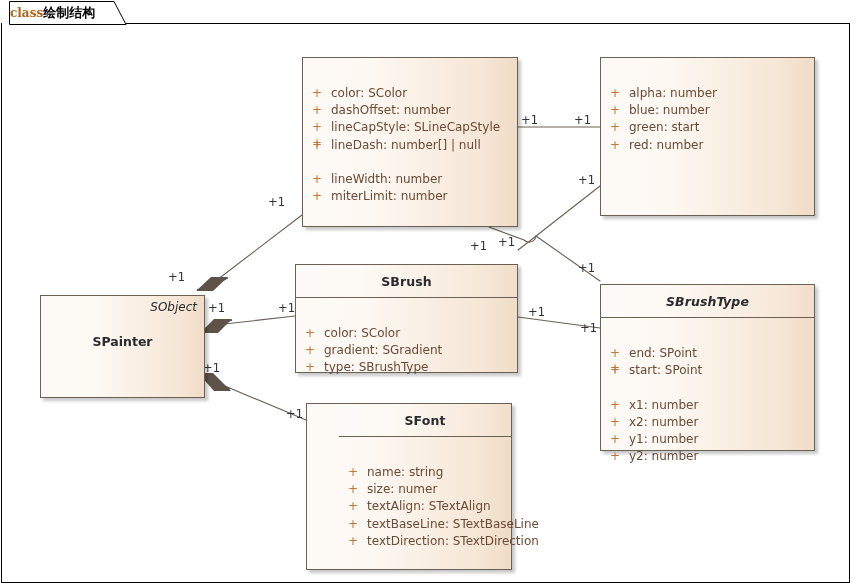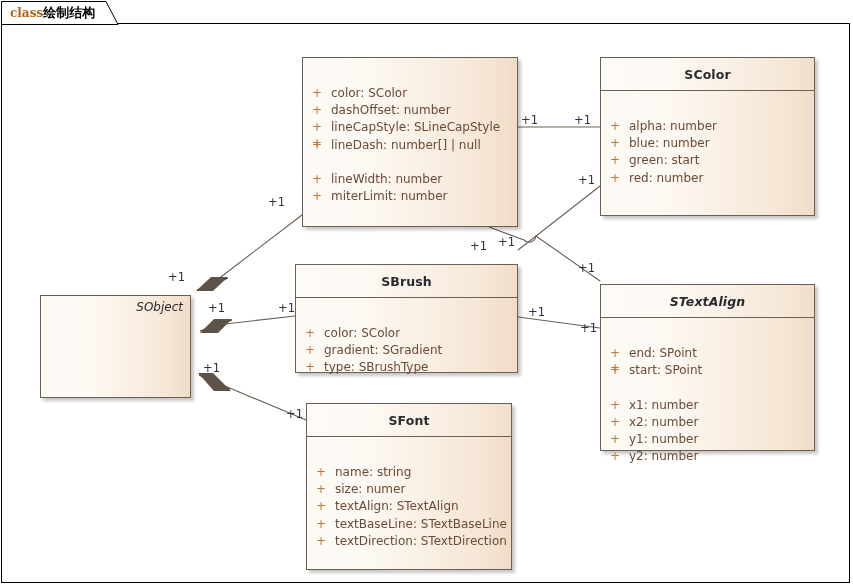--- a/index.html
+++ b/index.html
@@ -29,21 +29,21 @@
   }
   .frame-top-right {
     position: absolute;
     left: 116px; top: 23px;
     width: 734px; height: 1px;
     background: #000000;
   }
   .frame-tab {
     position: absolute;
     left: 1px; top: 1px;
-    width: 118px; height: 23px;
+    width: 118px; height: 23px; padding-left: 8px;
   }
   .frame-tab svg { display:block; }
   .frame-tab-label {
     position: absolute;
     left: 9px; top: 3px;
     font-size: 12.5px;
     line-height: 18px;
     white-space: nowrap;
     font-weight: bold;
     color: #000000;
@@ -206,22 +206,23 @@
       <div class="mult" style="left: 521px; top: 114px;">+1</div>
       <div class="mult" style="left: 574px; top: 114px;">+1</div>
       <div class="mult" style="left: 578px; top: 174px;">+1</div>
       <div class="mult" style="left: 470px; top: 240px;">+1</div>
       <div class="mult" style="left: 498px; top: 236px;">+1</div>
       <div class="mult" style="left: 578px; top: 262px;">+1</div>
       <div class="mult" style="left: 528px; top: 306px;">+1</div>
       <div class="mult" style="left: 580px; top: 322px;">+1</div>
     </div>
 
-  <div class="plain-box" id="box-spainter" style="left:40px; top:295px; width:151px; height:103px;">
+  <div class="plain-box" id="box-spainter" style="left:40px; top:295px; width:165px; height:103px;">
     <div class="plain-parent">SObject</div>
+    <div class="plain-name">SPainter</div>
   </div>
 
   <div class="uml" id="box-spen" style="left:302px; top:57px; width:216px; height:170px;">
     <div class="uml-body">
         <div class="attr">
           <span class="vis">+</span>
           <span class="sig">color: SColor</span>
         </div>
         <div class="attr">
           <span class="vis">+</span>
@@ -243,23 +244,20 @@
           <span class="sig">lineWidth: number</span>
         </div>
         <div class="attr">
           <span class="vis">+</span>
           <span class="sig">miterLimit: number</span>
         </div>
       </div>
   </div>
 
   <div class="uml" id="box-scolor" style="left:600px; top:57px; width:215px; height:159px;">
-    <div class="uml-header">
-      <span class="uml-title">SColor</span>
-    </div>
     <div class="uml-body">
         <div class="attr">
           <span class="vis">+</span>
           <span class="sig">alpha: number</span>
         </div>
         <div class="attr">
           <span class="vis">+</span>
           <span class="sig">blue: number</span>
         </div>
         <div class="attr">
@@ -288,21 +286,21 @@
         </div>
         <div class="attr">
           <span class="vis">+</span>
           <span class="sig">type: SBrushType</span>
         </div>
       </div>
   </div>
 
   <div class="uml" id="box-sgradient" style="left:600px; top:284px; width:215px; height:167px;">
     <div class="uml-header">
-      <span class="uml-title italic">STextAlign</span>
+      <span class="uml-title italic">SBrushType</span>
     </div>
     <div class="uml-body">
         <div class="attr">
           <span class="vis">+</span>
           <span class="sig">end: SPoint</span>
         </div>
         <div class="attr">
           <span class="vis">+</span>
           <span class="sig">start: SPoint</span>
         </div>
@@ -321,21 +319,21 @@
           <span class="vis">+</span>
           <span class="sig">y1: number</span>
         </div>
         <div class="attr">
           <span class="vis">+</span>
           <span class="sig">y2: number</span>
         </div>
       </div>
   </div>
 
-  <div class="uml" id="box-sfont" style="left:306px; top:403px; width:206px; height:167px;">
+  <div class="uml" id="box-sfont" style="left:306px; top:403px; width:206px; height:167px;padding-left:32px;">
     <div class="uml-header">
       <span class="uml-title">SFont</span>
     </div>
     <div class="uml-body">
         <div class="attr">
           <span class="vis">+</span>
           <span class="sig">name: string</span>
         </div>
         <div class="attr">
           <span class="vis">+</span>

